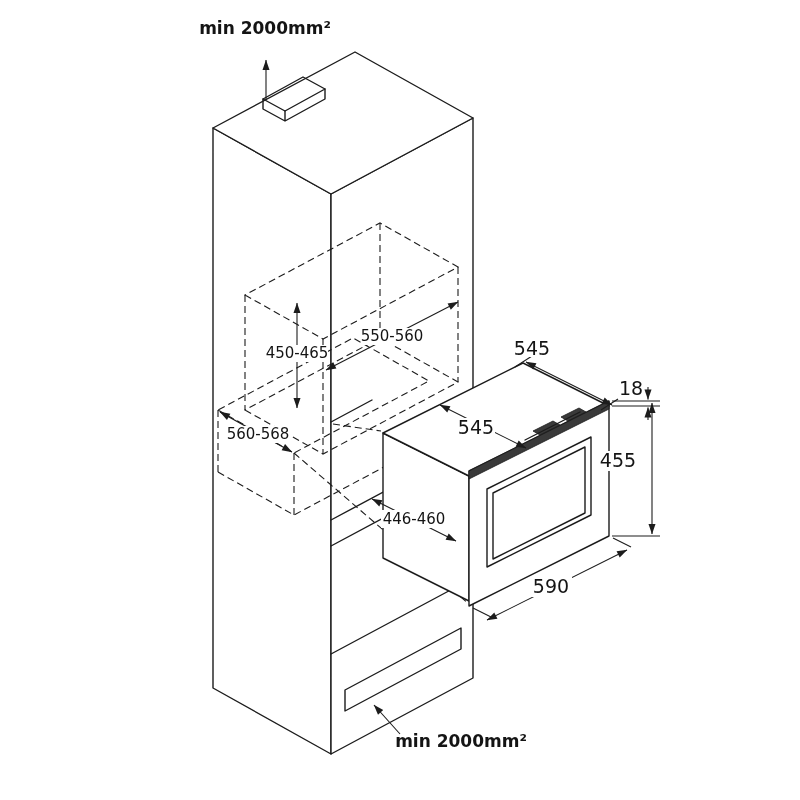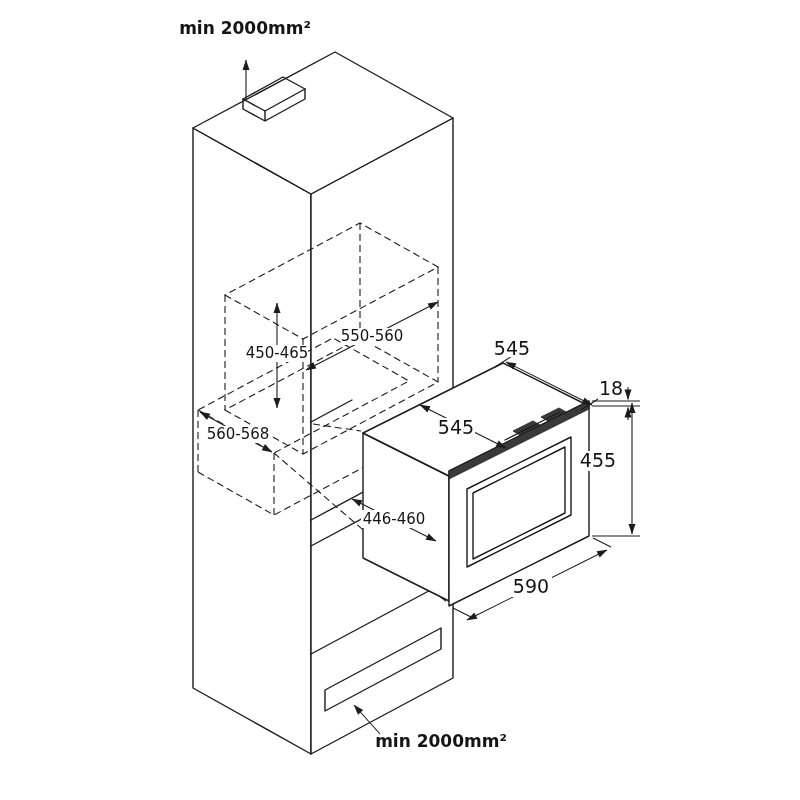--- a/index.html
+++ b/index.html
@@ -1,16 +1,16 @@
 <!DOCTYPE html>
 <html style="--line: #1c1c1c;"><head>
 <meta charset="utf-8">
 <style>
   html,body{margin:0;padding:0;background:#fff;}
-  .stage{position:relative;width:740px;height:800px;background:#fff;overflow:hidden;}
+  .stage{position:relative;width:740px;height:800px;background:#fff;overflow:hidden;padding-left:20px;}
   svg{display:block;}
   .face{fill:#fff;stroke:var(--line,#1c1c1c);stroke-width:1.4;stroke-linejoin:round;}
   .ln{fill:none;stroke:var(--line,#1c1c1c);stroke-width:1.4;stroke-linejoin:round;stroke-linecap:round;}
   .dash{fill:none;stroke:var(--line,#1c1c1c);stroke-width:1.1;stroke-dasharray:7 4;}
   .dim{fill:none;stroke:var(--line,#1c1c1c);stroke-width:1.1;}
   .mask{fill:#fff;}
   .dark{fill:#3a3a3a;stroke:var(--line,#1c1c1c);stroke-width:.8;}
   text{font-family:"DejaVu Sans","Liberation Sans",sans-serif;fill:#141414;}
   .t17{font-size:17px;font-weight:600;}
   .t19{font-size:19px;}

